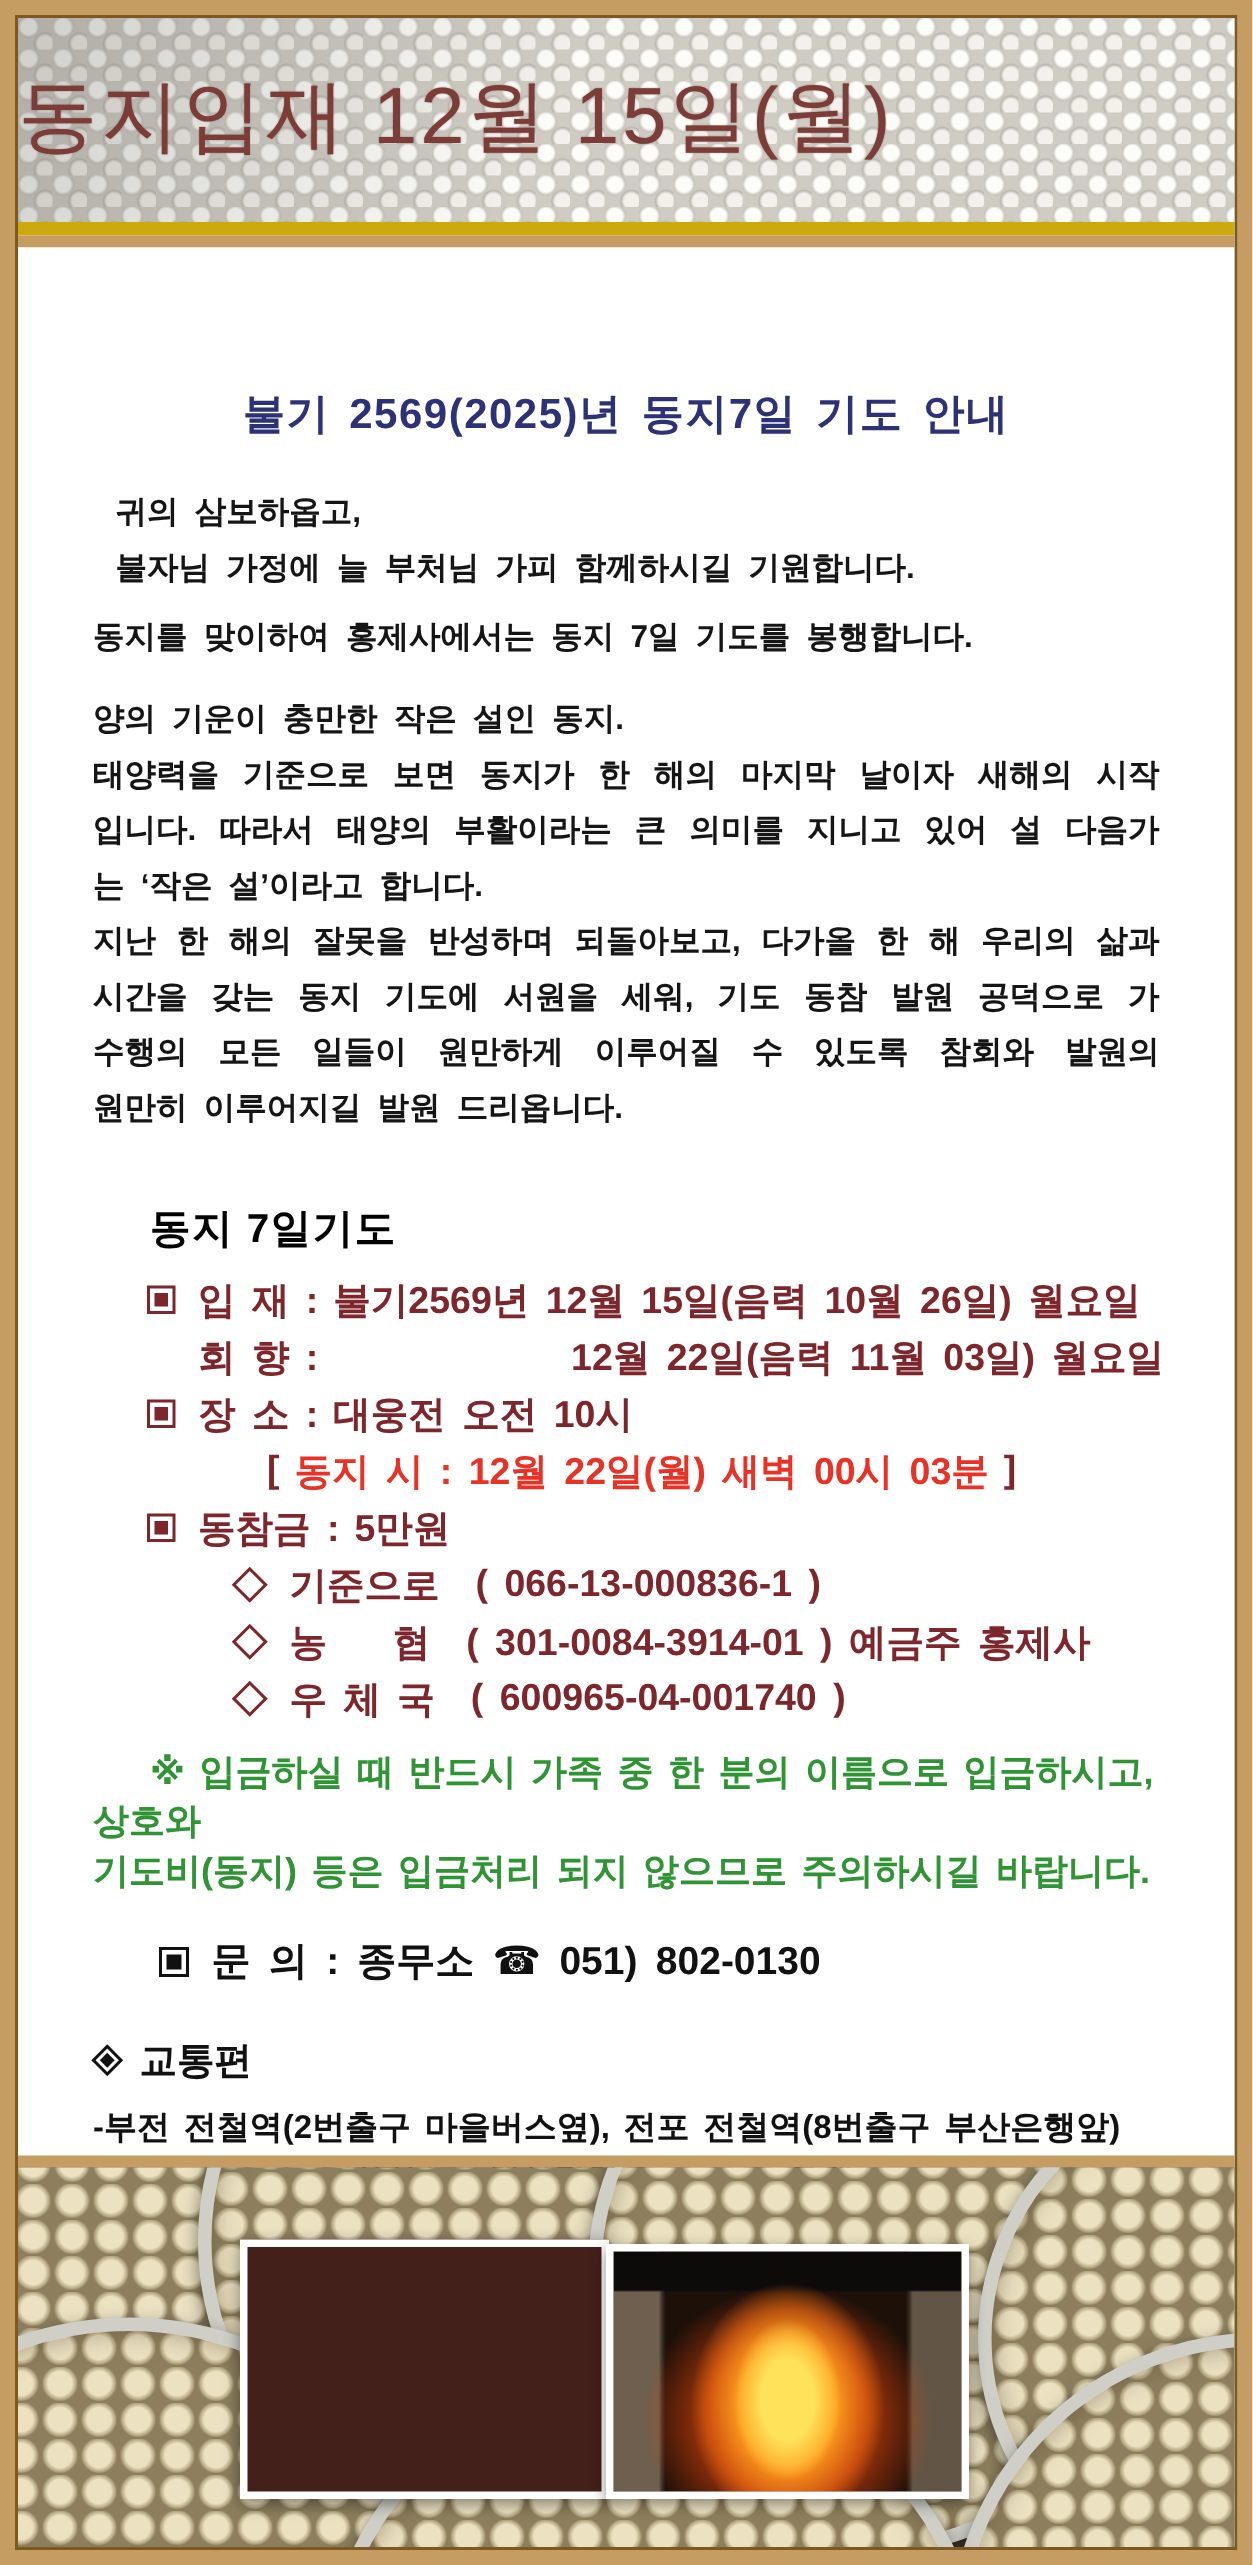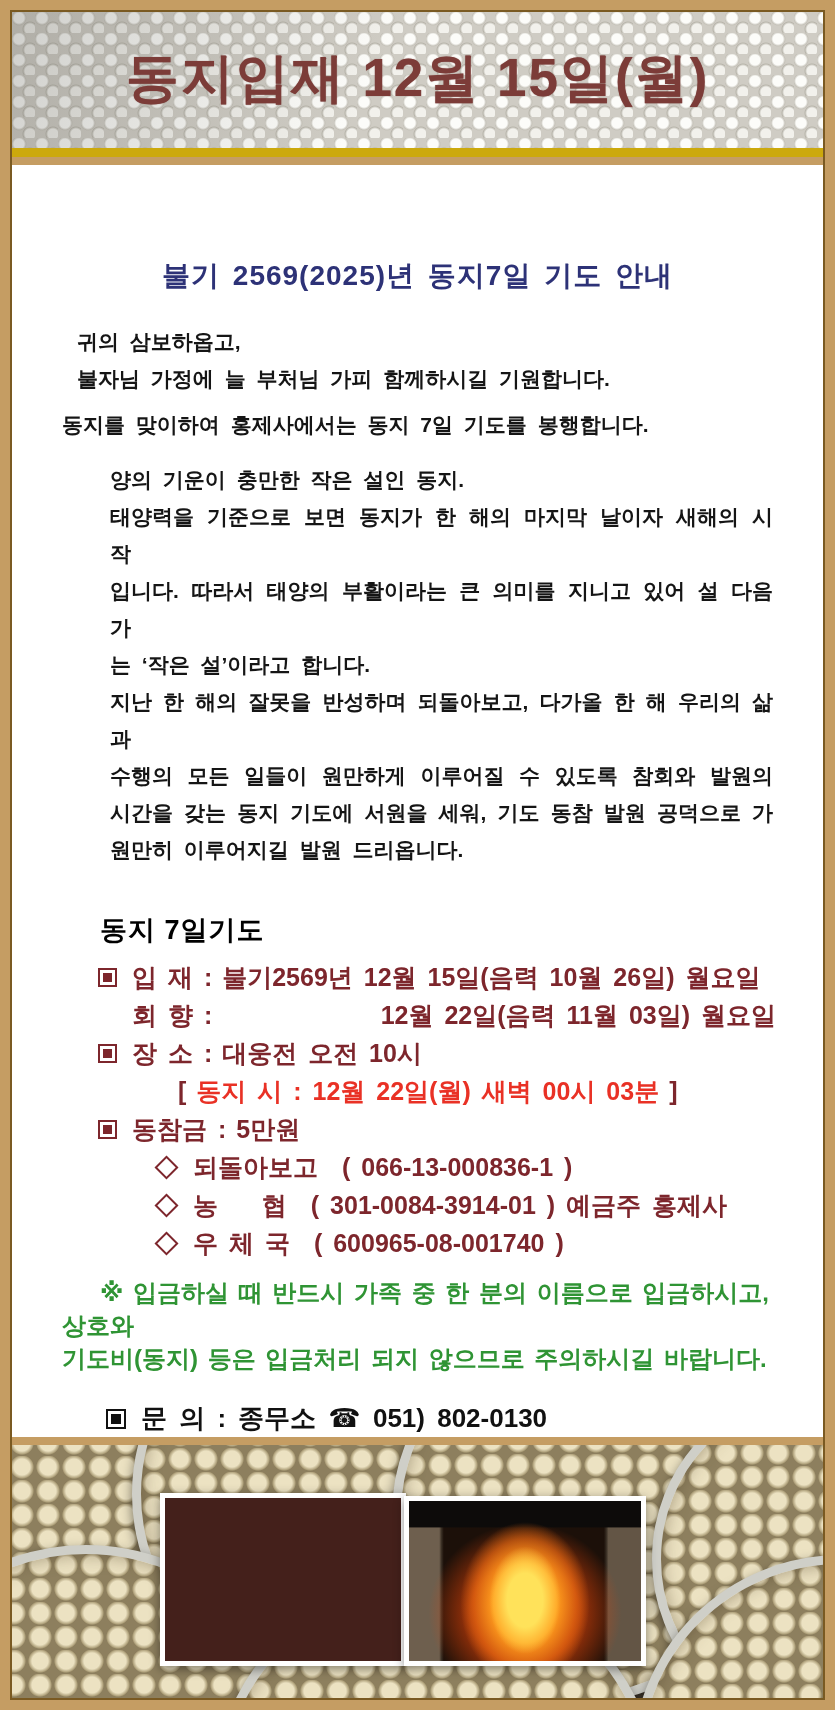--- a/index.html
+++ b/index.html
@@ -32,23 +32,22 @@
     background-image:
       linear-gradient(115deg, rgba(105,105,100,.30), rgba(255,255,255,0) 45%),
       radial-gradient(circle at 7px 6px, #fcfcf9 0px 5px, #c6c3ba 7px, rgba(0,0,0,0) 8px),
       radial-gradient(circle at 18px 17px, #f2f1ec 0px 5px, #b8b5ab 7px, rgba(0,0,0,0) 8px);
     background-size:100% 100%, 23px 21px, 23px 21px;
     overflow:hidden;
   }
   .header-title {
     position:absolute; left:0; right:0; top:50%;
     transform:translateY(-52%);
-    text-align:center;
     color:#7c3c38;
-    font-size:53px; font-weight:700;
+    font-size:53px; font-weight:400;
     letter-spacing:2px;
     text-shadow:0 0 1px rgba(90,30,25,.6);
     white-space:nowrap;
   }
 
   .divider-gold { height:9px; flex:none; background:#cca90c; }
   .divider-tan  { height:8px; flex:none; background:#c59d63; }
 
   
   .body {
@@ -67,21 +66,21 @@
     letter-spacing:1px;
     word-spacing:4px;
     white-space:nowrap;
   }
 
   .txt { font-size:21px; font-weight:700; line-height:37px; word-spacing:5px; }
   .greeting { margin-top:28px; }
   .greeting .ind { padding-left:15px; }
   .greeting .g3 { margin-top:9px; }
 
-  .paragraph { margin-top:18px;margin-left:48px; }
+  .paragraph { margin-top:18px; }
   .jl { text-align:justify; text-align-last:justify; }
 
   
   .sched-heading {
     margin-top:44px; margin-left:38px;
     color:#000000; font-size:27px; font-weight:800;
     letter-spacing:1px;
   }
   .sched { margin-top:10px; margin-left:36px; color:#7d262c; }
   .srow {
@@ -248,22 +247,22 @@
         <div class="ind">불자님 가정에 늘 부처님 가피 함께하시길 기원합니다.</div>
         <div class="g3">동지를 맞이하여 홍제사에서는 동지 7일 기도를 봉행합니다.</div>
       </div>
 
       <div class="paragraph txt">
         <div>양의 기운이 충만한 작은 설인 동지.</div>
         <div class="jl">태양력을 기준으로 보면 동지가 한 해의 마지막 날이자 새해의 시작</div>
         <div class="jl">입니다. 따라서 태양의 부활이라는 큰 의미를 지니고 있어 설 다음가</div>
         <div>는 ‘작은 설’이라고 합니다.</div>
         <div class="jl">지난 한 해의 잘못을 반성하며 되돌아보고, 다가올 한 해 우리의 삶과</div>
+        <div class="jl">시간을 갖는 동지 기도에 서원을 세워, 기도 동참 발원 공덕으로 가</div>
         <div class="jl">수행의 모든 일들이 원만하게 이루어질 수 있도록 참회와 발원의</div>
-        <div class="jl">시간을 갖는 동지 기도에 서원을 세워, 기도 동참 발원 공덕으로 가</div>
         <div>원만히 이루어지길 발원 드리옵니다.</div>
       </div>
 
       <div class="sched-heading">동지 7일기도</div>
 
       <div class="sched">
         <div class="srow">
           <span class="sq-bullet"></span>
           <span class="slabel">입 재 :</span>
           <span class="svalue">불기2569년 12월 15일(음력 10월 26일) 월요일</span>
@@ -286,32 +285,32 @@
         </div>
 
         <div class="srow">
           <span class="sq-bullet"></span>
           <span class="slabel">동참금 :</span>
           <span class="svalue">5만원</span>
         </div>
 
         <div class="acct">
           <span class="dia-bullet"></span>
-          <span class="acct-name">되돌아보고</span>
+          <span class="acct-name">기준으로</span>
           <span class="acct-detail">( 066-13-000836-1 )</span>
         </div>
         <div class="acct">
           <span class="dia-bullet"></span>
           <span class="acct-name">농    협</span>
           <span class="acct-detail">( 301-0084-3914-01 ) 예금주 홍제사</span>
         </div>
         <div class="acct">
           <span class="dia-bullet"></span>
           <span class="acct-name">우 체 국</span>
-          <span class="acct-detail">( 600965-08-001740 )</span>
+          <span class="acct-detail">( 600965-04-001740 )</span>
         </div>
       </div>
 
       <div class="note">
         <div class="n1">※ 입금하실 때 반드시 가족 중 한 분의 이름으로 입금하시고, 상호와</div>
         <div>기도비(동지) 등은 입금처리 되지 않으므로 주의하시길 바랍니다.</div>
       </div>
 
       <div class="inquiry">
         <span class="sq-bullet"></span>

